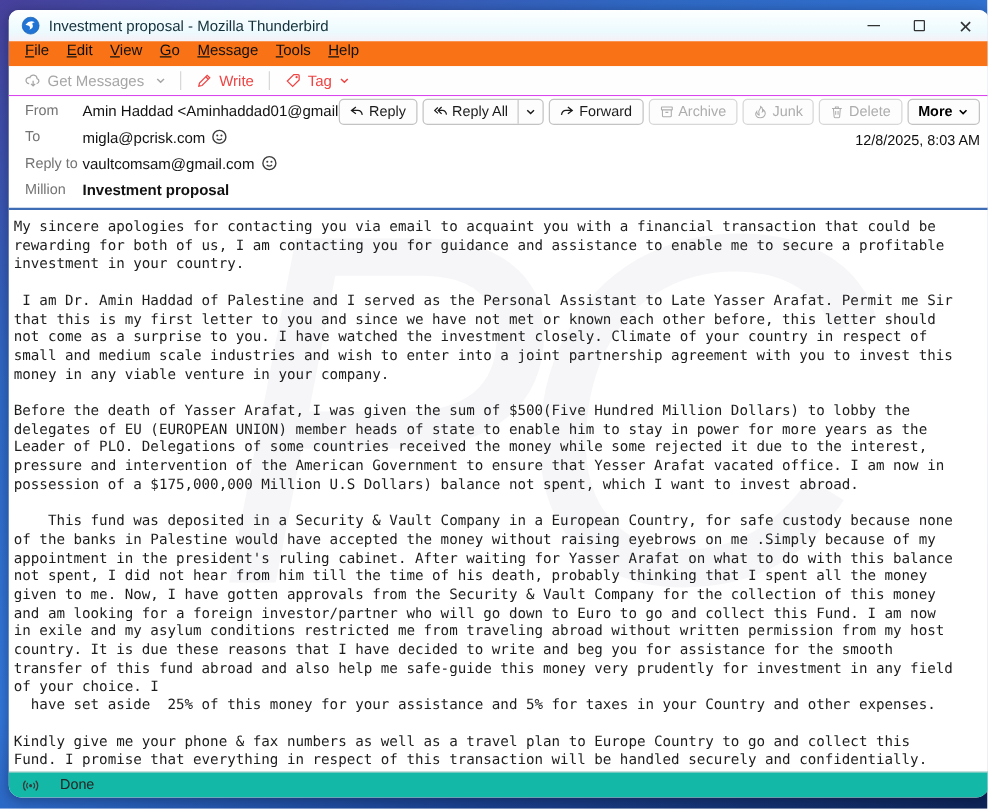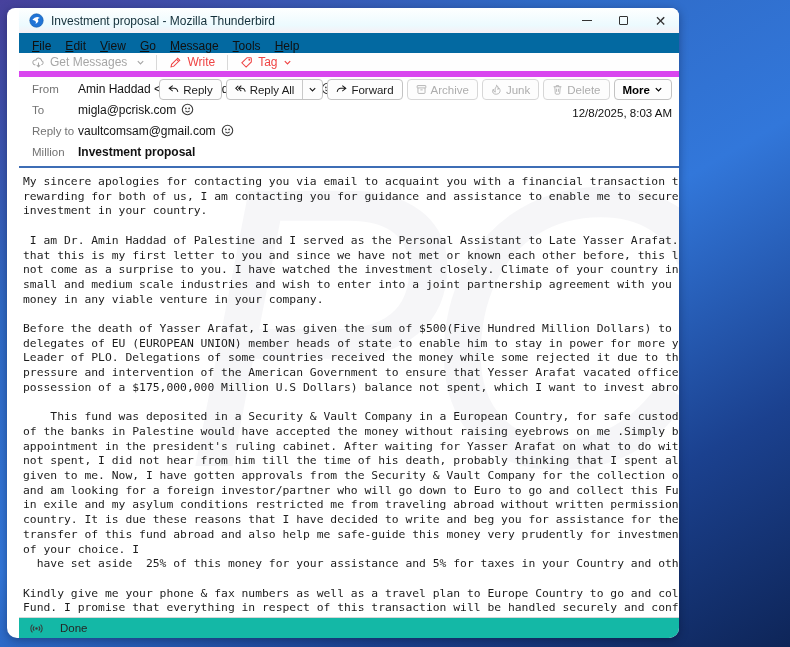--- a/index.html
+++ b/index.html
@@ -5,48 +5,47 @@
   * { margin:0; padding:0; box-sizing:border-box; }
   html,body { width:790px; height:647px; overflow:hidden; }
   body { font-family:"Liberation Sans", sans-serif; }
 
   .desktop {
     position:relative; width:790px; height:647px;
     background:linear-gradient(150deg,#47419c 0%, #2f6ac6 28%, #3277da 52%, #1b418f 78%, #0e2558 100%);
   }
 
   .window {
-    position:absolute; left:7px; top:8px; width:672px; height:630px;
+    position:absolute; left:7px; top:8px; width:784px; height:630px;
     background:#ffffff; border-radius:8px 8px 10px 10px; overflow:hidden;
     display:flex; flex-direction:column;
     box-shadow:0 2px 10px rgba(0,0,20,.35);
-    padding-left:12px;
   }
 
   
   .titlebar {
     height:25px; flex:0 0 25px; display:flex; align-items:center;
     padding:0 0 0 10px;
     background:linear-gradient(180deg,#feffff 0%, #ecfafe 70%, #f6f0f5 100%);
   }
   .titlebar .app-icon { width:15px; height:15px; margin-right:7px; flex:0 0 auto; }
   .titlebar .title { font-size:12px; color:#14303a; font-weight:400; }
   .win-controls { margin-left:auto; display:flex; height:100%; }
   .win-btn { width:37px; height:100%; display:flex; align-items:center; justify-content:center; color:#222; cursor:default; }
   .win-btn .min-glyph { width:10px; height:1.2px; background:#333; display:block; }
   .win-btn .max-glyph { width:9px; height:9px; border:1.2px solid #333; border-radius:1px; display:block; }
   .win-btn .close-glyph { font-size:14px; line-height:1; color:#333; }
 
   
-  .menubar { height:20px; flex:0 0 20px; display:flex; align-items:flex-end; padding-left:6px; background:#0369a1; }
+  .menubar { height:20px; flex:0 0 20px; display:flex; align-items:flex-start; padding-left:6px; background:#f97316; }
   .menu-item { display:inline-block; padding:0 7px; font-size:12px; color:#101010; }
   .menu-item::first-letter { text-decoration:underline; }
 
   
-  .toolbar { height:24px; flex:0 0 24px; display:flex; align-items:center; padding-left:8px; background:#fefefe; border-bottom:6px solid #d946ef; }
+  .toolbar { height:24px; flex:0 0 24px; display:flex; align-items:center; padding-left:8px; background:#fefefe; border-bottom:1px solid #d946ef; }
   .tb-btn { display:flex; align-items:center; gap:5px; padding:2px 5px; font-size:12px; color:#ef4444; border-radius:3px; }
   .tb-btn.disabled { color:#a6a6a6; }
   .tb-chevron { display:flex; align-items:center; padding:2px 4px; color:#1e1e1e; }
   .tb-chevron.disabled { color:#a6a6a6; }
   .tb-sep { width:1px; height:15px; background:#d8d8d8; margin:0 7px; }
   .icon13 { width:13px; height:13px; display:block; }
   .icon11 { width:11px; height:11px; display:block; }
   .icon9 { width:9px; height:9px; display:block; }
 
   

